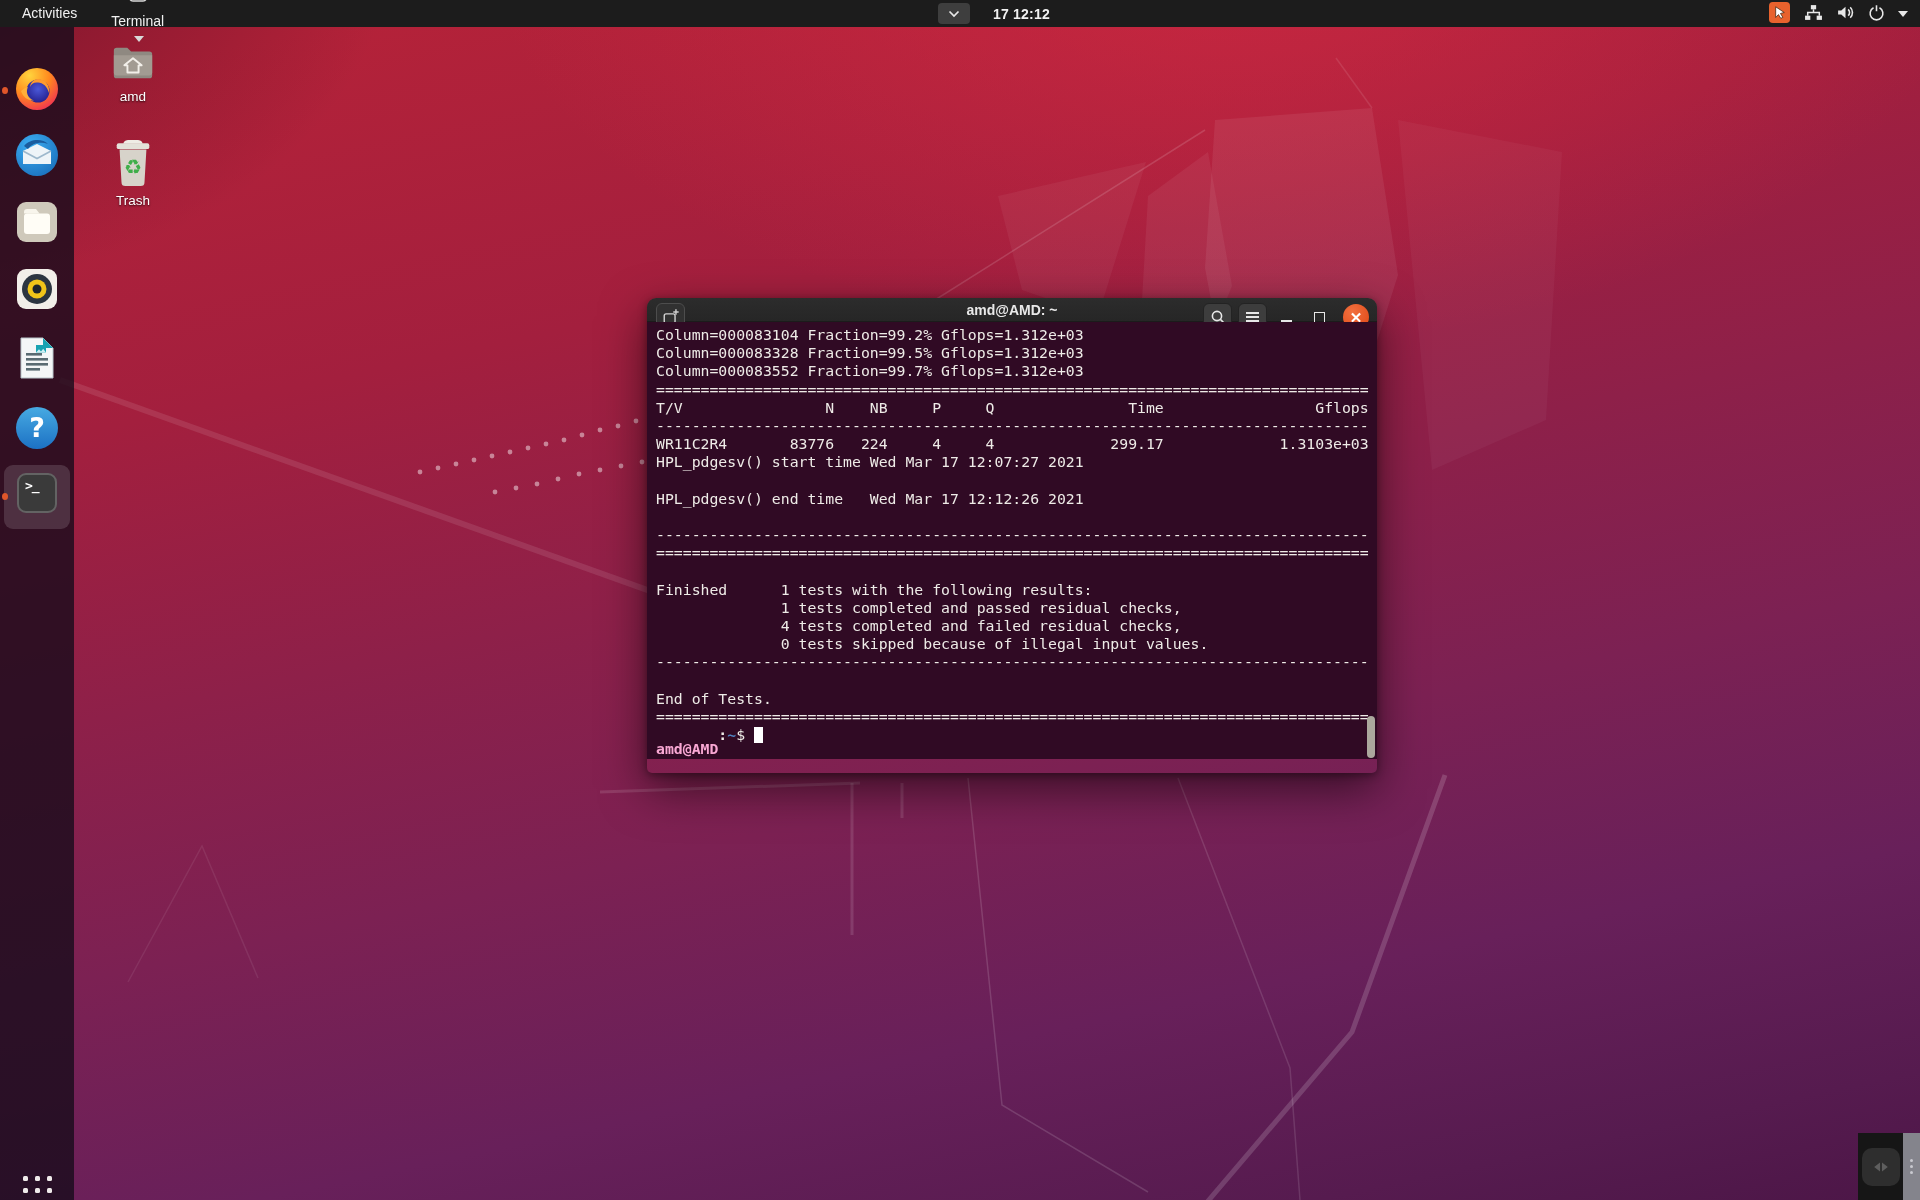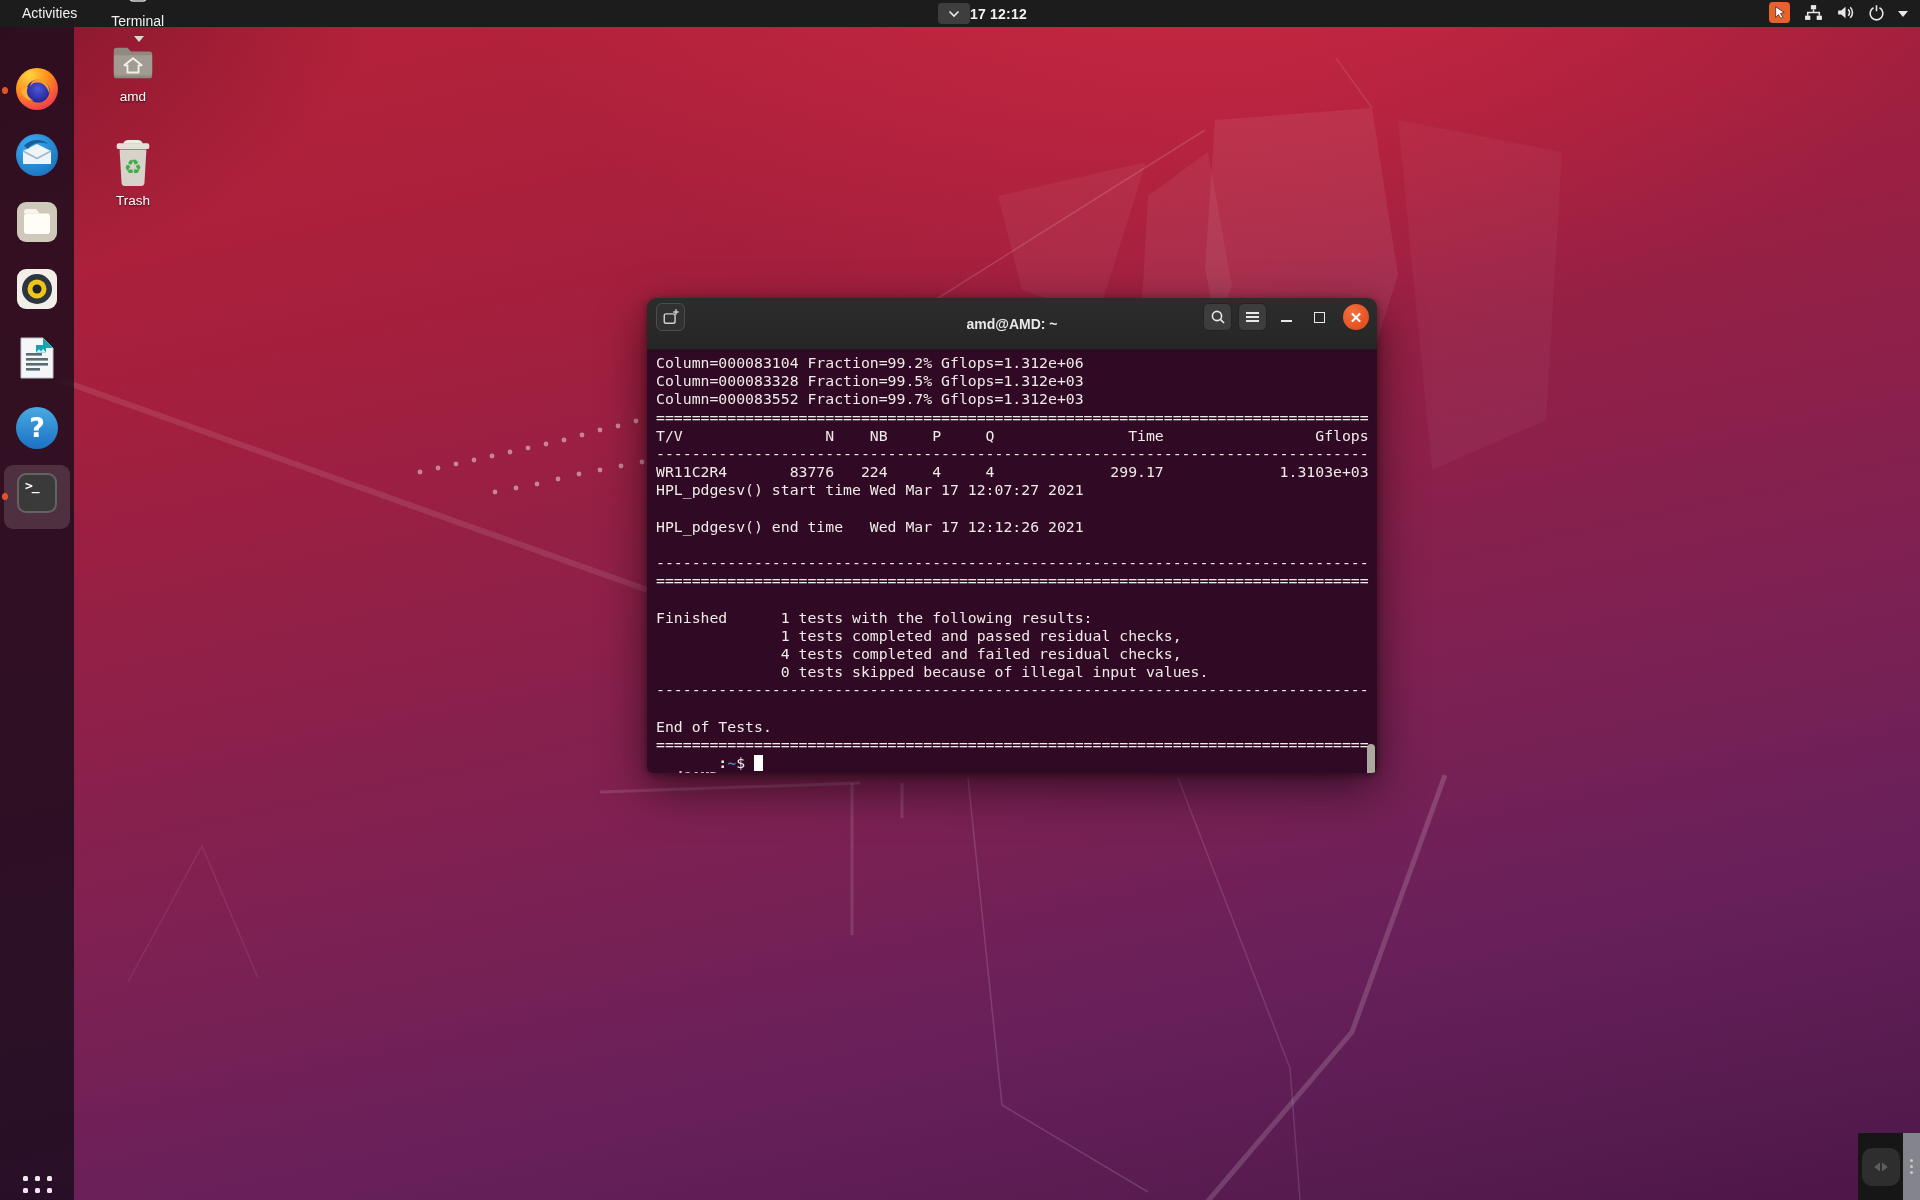--- a/index.html
+++ b/index.html
@@ -17,21 +17,21 @@
   .wallpaper svg { position:absolute; inset:0; }
 
   
   .topbar { position:absolute; left:0; top:0; width:1920px; height:27px;
     background:#1c1c1c; color:#f1f1f1; font-size:14px; z-index:50;
     display:flex; align-items:center; }
   .tb-left { display:flex; align-items:center; gap:26px; padding-left:14px; }
   .activities { padding:0 8px; height:27px; line-height:27px; cursor:default; }
   .appmenu { display:flex; align-items:center; gap:7px;flex-direction:column; }
   .appmenu .chev { width:0; height:0; border-left:5px solid transparent; border-right:5px solid transparent; border-top:6px solid #d9d9d9; margin-left:2px; }
-  .tb-clock { position:absolute; left:938px; top:0; height:27px; display:flex; align-items:center; gap:0; }
+  .tb-clock { position:absolute; left:938px; top:0; height:27px; display:flex; align-items:center; gap:23px; }
   .clock-chip { width:32px; height:21px; background:#3e3e3e; border-radius:4px; display:flex; align-items:center; justify-content:center; }
   .clock-text { font-weight:bold; letter-spacing:.2px; }
   .tb-right { position:absolute; right:0; top:0; height:27px; display:flex; align-items:center; gap:14px; padding-right:12px; }
   .tray { display:flex; align-items:center; gap:13px; }
   .tb-chevdown { width:0; height:0; border-left:5px solid transparent; border-right:5px solid transparent; border-top:6px solid #e8e8e8; }
 
   
   .dock { position:absolute; left:0; top:27px; width:74px; height:1173px;
     background:rgba(26,12,28,.82); z-index:40; }
   .dock-item { position:absolute; left:13px; width:48px; height:48px; }
@@ -46,21 +46,21 @@
   
   .desk-icon { position:absolute; width:74px; text-align:center; color:#fff; font-size:13.5px; z-index:5; }
   .desk-icon .lbl { display:block; margin-top:2px; text-shadow:0 1px 2px rgba(0,0,0,.75); }
   .di-amd { left:96px; top:40px; }
   .di-trash { left:96px; top:138px; }
 
   
   .window { position:absolute; left:647px; top:298px; width:730px; height:475px;
     border-radius:9px 9px 5px 5px; box-shadow:0 16px 46px rgba(0,0,0,.55), 0 2px 8px rgba(0,0,0,.4);
     z-index:30; overflow:hidden; }
-  .titlebar { position:relative; height:52px; background:linear-gradient(#2c2c2c,#262626);
+  .titlebar { position:relative; height:24px; background:linear-gradient(#2c2c2c,#262626);
     border-bottom:1px solid #1b1b1b; display:flex; align-items:center; }
   .title { position:absolute; left:0; right:0; text-align:center; color:#e9e9e9; font-weight:bold; font-size:14px; pointer-events:none; }
   .tb-btn { position:absolute; top:5px; width:29px; height:28px; border-radius:6px; display:flex; align-items:center; justify-content:center; }
   .btn-newtab { left:9px; border:1px solid #4d4d4d; background:#313131; }
   .btn-search { right:145px; background:#3d3d3d; border:1px solid #232323; }
   .btn-menu { right:110px; background:#3d3d3d; border:1px solid #232323; }
   .btn-min { right:76px; }
   .btn-max { right:43px; }
   .btn-close { right:8px; top:6px; width:26px; height:26px; border-radius:50%;
     background:radial-gradient(circle at 35% 30%, #f2703f, #e4501e 75%); }
@@ -349,21 +349,21 @@
       </div>
       <div class="tb-btn btn-max">
         <span class="glyph-max"></span>
       </div>
       <div class="tb-btn btn-close">
         <span class="glyph-x">✕</span>
       </div>
     </div>
 
     <div class="term-body">
-      <div class="tline">Column=000083104 Fraction=99.2% Gflops=1.312e+06</div>
+      <div class="tline">Column=000083104 Fraction=99.2% Gflops=1.312e+03</div>
       <div class="tline">Column=000083328 Fraction=99.5% Gflops=1.312e+03</div>
       <div class="tline">Column=000083552 Fraction=99.7% Gflops=1.312e+03</div>
       <div class="tline">================================================================================</div>
       <div class="tline">T/V                N    NB     P     Q               Time                 Gflops</div>
       <div class="tline">--------------------------------------------------------------------------------</div>
       <div class="tline">WR11C2R4       83776   224     4     4             299.17             1.3103e+03</div>
       <div class="tline">HPL_pdgesv() start time Wed Mar 17 12:07:27 2021</div>
       <div class="tline"></div>
       <div class="tline">HPL_pdgesv() end time   Wed Mar 17 12:12:26 2021</div>
       <div class="tline"></div>

